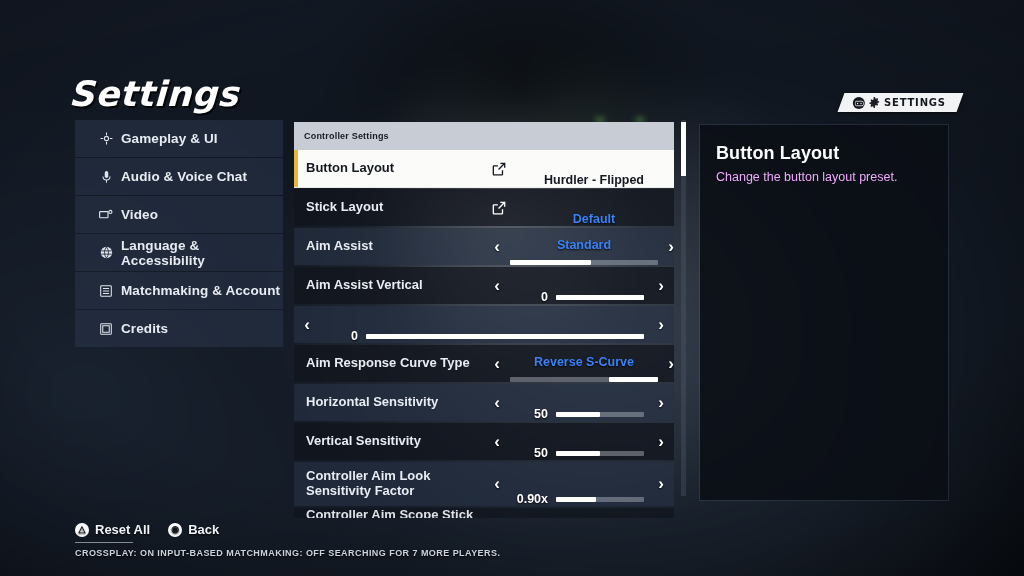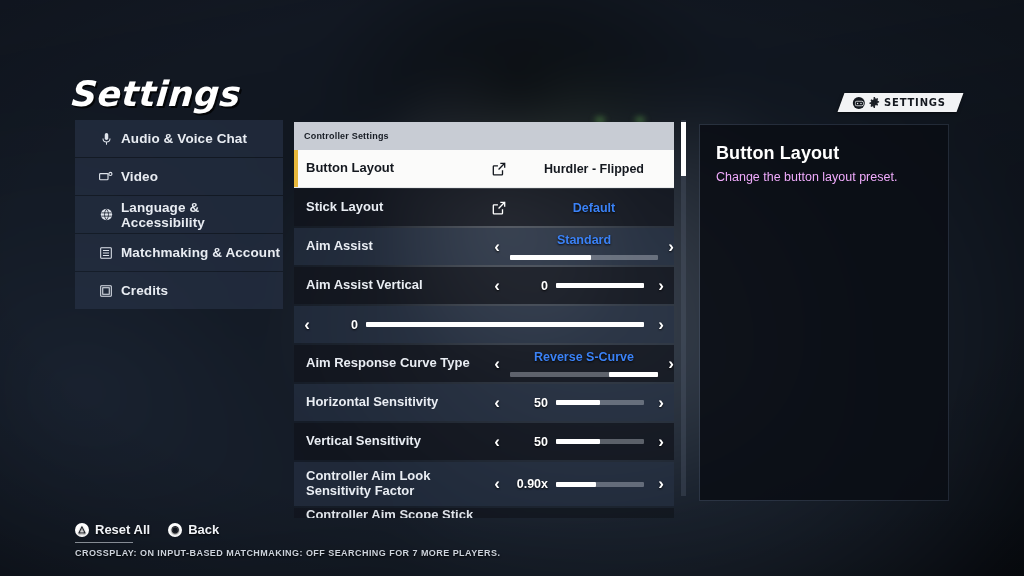--- a/index.html
+++ b/index.html
@@ -110,21 +110,21 @@
   }
   .row.sel::before {
     content:""; position:absolute; left:0; top:0; bottom:0; width:4px;
     background:#e8b83c;
   }
   .row .label {
     flex:none; width:190px; padding-left:12px; line-height:1.15;
     white-space:pre-line;
   }
   .row .mid {
-    flex:1; position:relative; display:flex; align-items:center;
+    flex:1; position:relative; display:flex; align-items:flex-end;
     justify-content:center; height:100%;
   }
   .row .arrow {
     flex:none; width:26px; text-align:center;
     font-size:17px; font-weight:bold; color:#ffffff;
     text-shadow:0 1px 2px rgba(0,0,0,.8);
   }
   .row .value {
     font-size:12.5px; font-weight:bold; color:#3b82f6;
     text-shadow:0 1px 2px rgba(0,0,0,.85);
@@ -226,20 +226,29 @@
     <svg width="11" height="11" viewBox="0 0 16 16" fill="#14181f">
       <path d="M8 5a3 3 0 100 6 3 3 0 000-6zm0 1.6a1.4 1.4 0 110 2.8 1.4 1.4 0 010-2.8z"></path>
       <path d="M7 0h2l.3 1.9 1.4.6 1.6-1.1 1.4 1.4-1.1 1.6.6 1.4L15 6v2l-1.9.3-.6 1.4 1.1 1.6-1.4 1.4-1.6-1.1-1.4.6L9 16H7l-.3-1.9-1.4-.6-1.6 1.1-1.4-1.4 1.1-1.6-.6-1.4L1 10V8l1.9-.3.6-1.4L2.4 4.7l1.4-1.4 1.6 1.1 1.4-.6z" opacity=".95"></path>
     </svg>
   </span>
   <span class="btxt">SETTINGS</span>
 </div>
 
 <div id="sidebar">
 
+  <div class="side-item">
+    <span class="sicon">
+      <svg width="13" height="13" viewBox="0 0 16 16" fill="none" stroke="#dfe4ec" stroke-width="1.3">
+        <circle cx="8" cy="8" r="2.6"></circle>
+          <path d="M8 0.7v3.2M8 12.1v3.2M0.7 8h3.2M12.1 8h3.2"></path>
+      </svg>
+    </span>
+    <span>Gameplay &amp; UI</span>
+  </div>
 
 
   <div class="side-item">
     <span class="sicon">
       <svg width="11" height="14" viewBox="0 0 12 16" fill="#dfe4ec">
         <rect x="4" y="1" width="4" height="8" rx="2"></rect>
         <path d="M2 7.5a4 4 0 008 0" fill="none" stroke="#dfe4ec" stroke-width="1.2"></path>
         <path d="M6 11.5V14.5" stroke="#dfe4ec" stroke-width="1.2"></path>
       </svg>
     </span>

